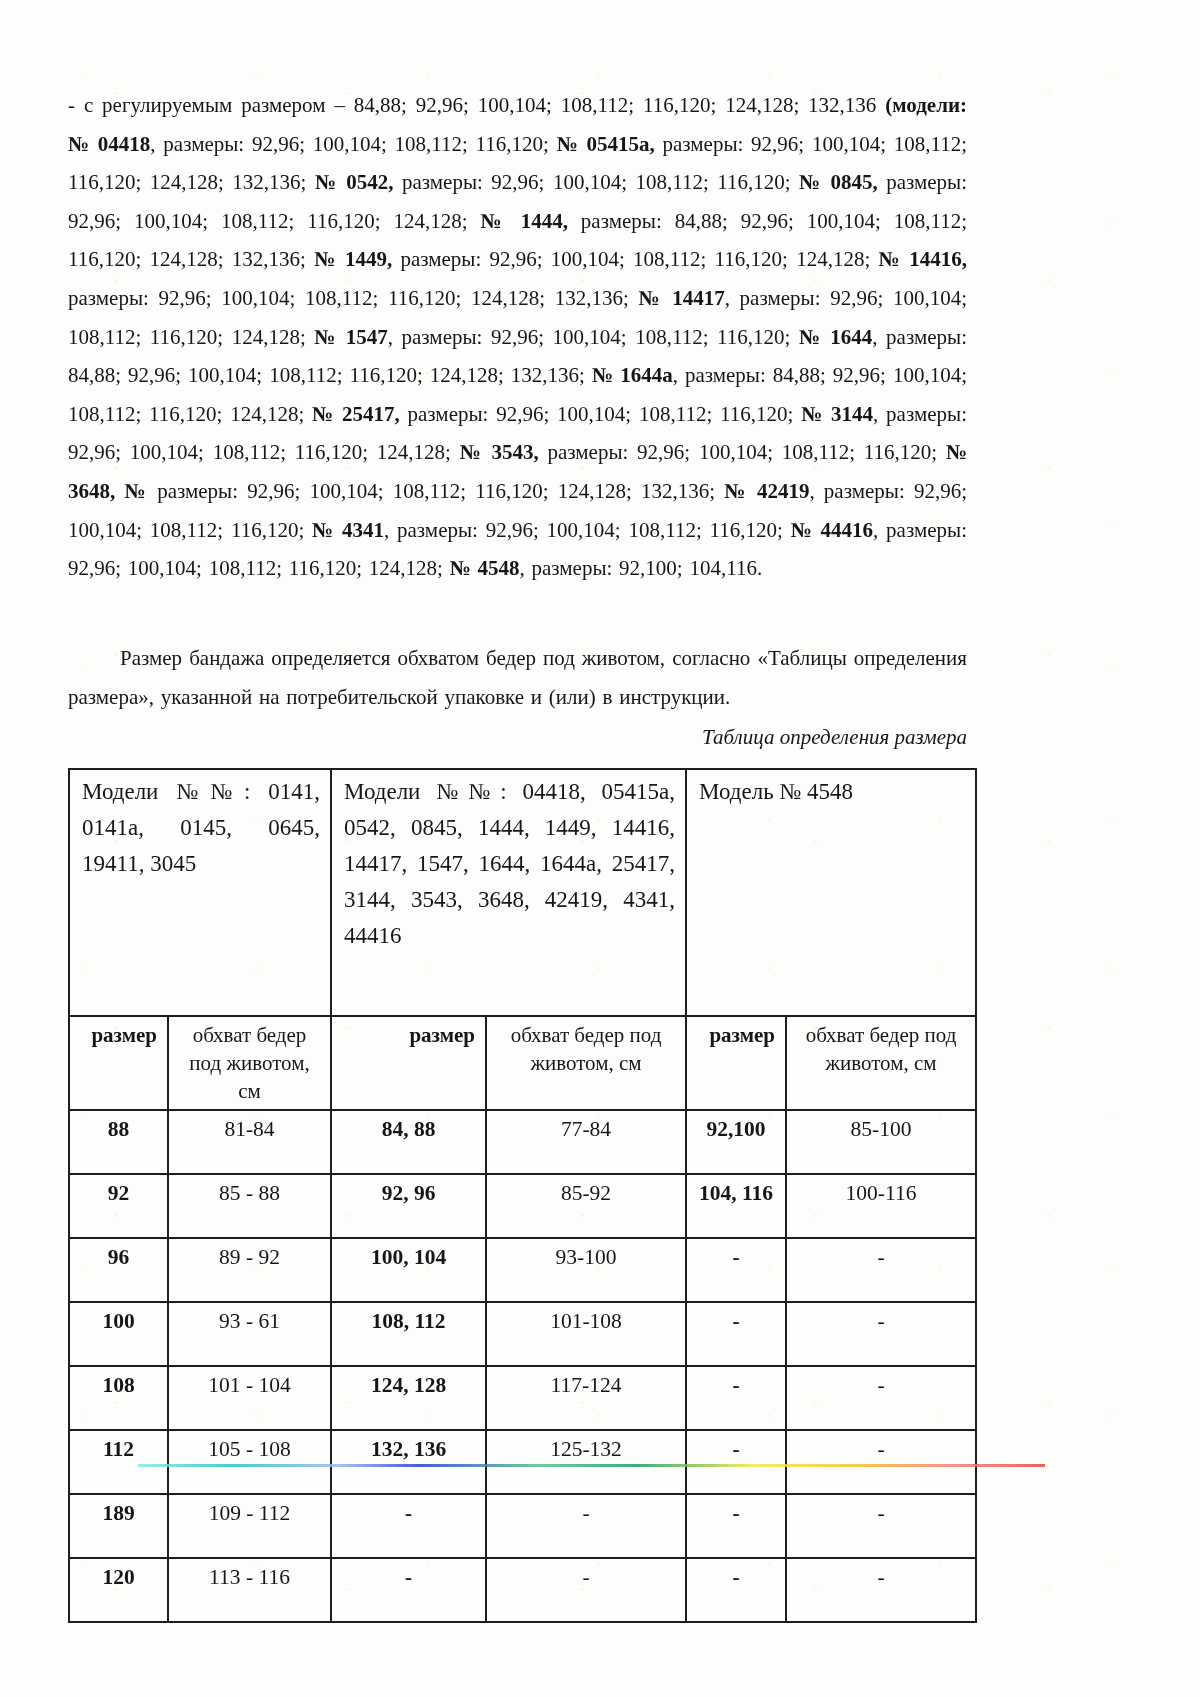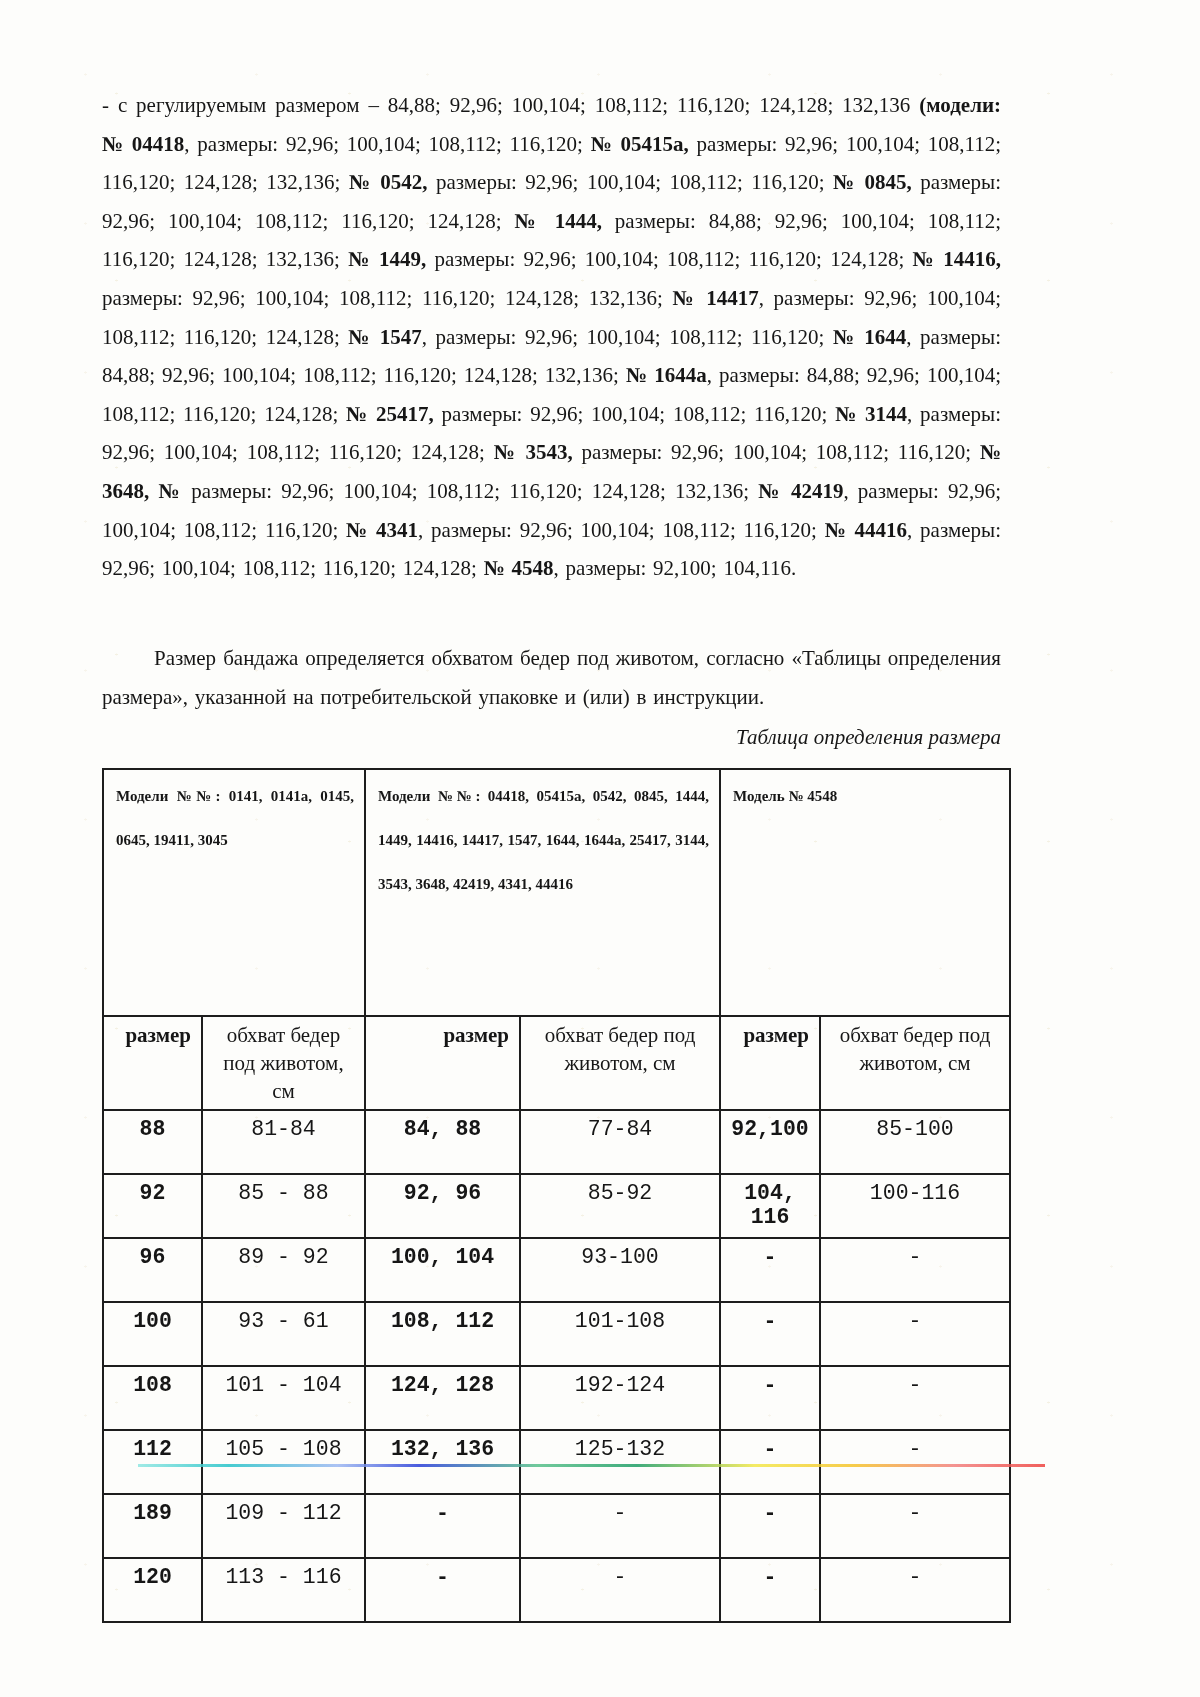--- a/index.html
+++ b/index.html
@@ -9,21 +9,21 @@
     height: 1697px;
     background-color: #fdfdfb;
     background-image:
       radial-gradient(#f4f1e3 1px, transparent 1.4px),
       radial-gradient(#f7f4eb 1px, transparent 1.4px);
     background-size: 233px 187px, 171px 149px;
     font-family: "Liberation Serif", serif;
     color: #161616;
     overflow: hidden;
   }
-  .content { padding: 86px 155px 0 102px; border-radius: 10px; }
+  .content { padding: 86px 155px 0 68px; border-radius: 10px; }
 
   .para1 {
     width: 899px;
     min-height: 540px;
     font-size: 21px;
     line-height: 38.6px;
     text-align: justify;
     word-spacing: 1.5px;
   }
   .para1 .b { font-weight: bold; }
@@ -52,23 +52,23 @@
     border-collapse: collapse;
     table-layout: fixed;
     width: 907px;
     margin-top: 12px;
   }
   table.size-table td { border: 2px solid #1d1d1d; overflow: hidden; }
 
   tr.group-row td {
     height: 237px;
     vertical-align: top;
-    font-weight: bold;
-    font-size: 15px;
-    line-height: 44px;
+    font-weight: normal;
+    font-size: 23px;
+    line-height: 36px;
     padding: 4px 10px 4px 12px;
     text-align: justify;
   }
   td.gh-right { text-align: center; padding: 4px 6px; margin-left: 40px; }
 
   tr.sub-row td {
     height: 80px;
     vertical-align: top;
     font-size: 21px;
     line-height: 28px;
@@ -76,21 +76,20 @@
     padding: 4px 10px;
   }
   tr.sub-row td.size-col { font-weight: bold; text-align: right; }
 
   tbody.data td {
     height: 55px;
     vertical-align: top;
     text-align: center;
     font-size: 21.5px;
     padding-top: 6px;
-    font-family: Liberation Mono, monospace;
   }
   tbody.data td.size-col { font-weight: bold; }
 
   .rainbow-line {
     position: absolute;
     left: 138px;
     top: 1464px;
     width: 907px;
     height: 3px;
     background: linear-gradient(90deg,
@@ -166,21 +165,21 @@
             <td class="girth-col">93 - 61</td>
             <td class="size-col">108, 112</td>
             <td class="girth-col">101-108</td>
             <td class="size-col">-</td>
             <td class="girth-col">-</td>
           </tr>
           <tr>
             <td class="size-col">108</td>
             <td class="girth-col">101 - 104</td>
             <td class="size-col">124, 128</td>
-            <td class="girth-col">192-124</td>
+            <td class="girth-col">117-124</td>
             <td class="size-col">-</td>
             <td class="girth-col">-</td>
           </tr>
           <tr>
             <td class="size-col">112</td>
             <td class="girth-col">105 - 108</td>
             <td class="size-col">132, 136</td>
             <td class="girth-col">125-132</td>
             <td class="size-col">-</td>
             <td class="girth-col">-</td>

